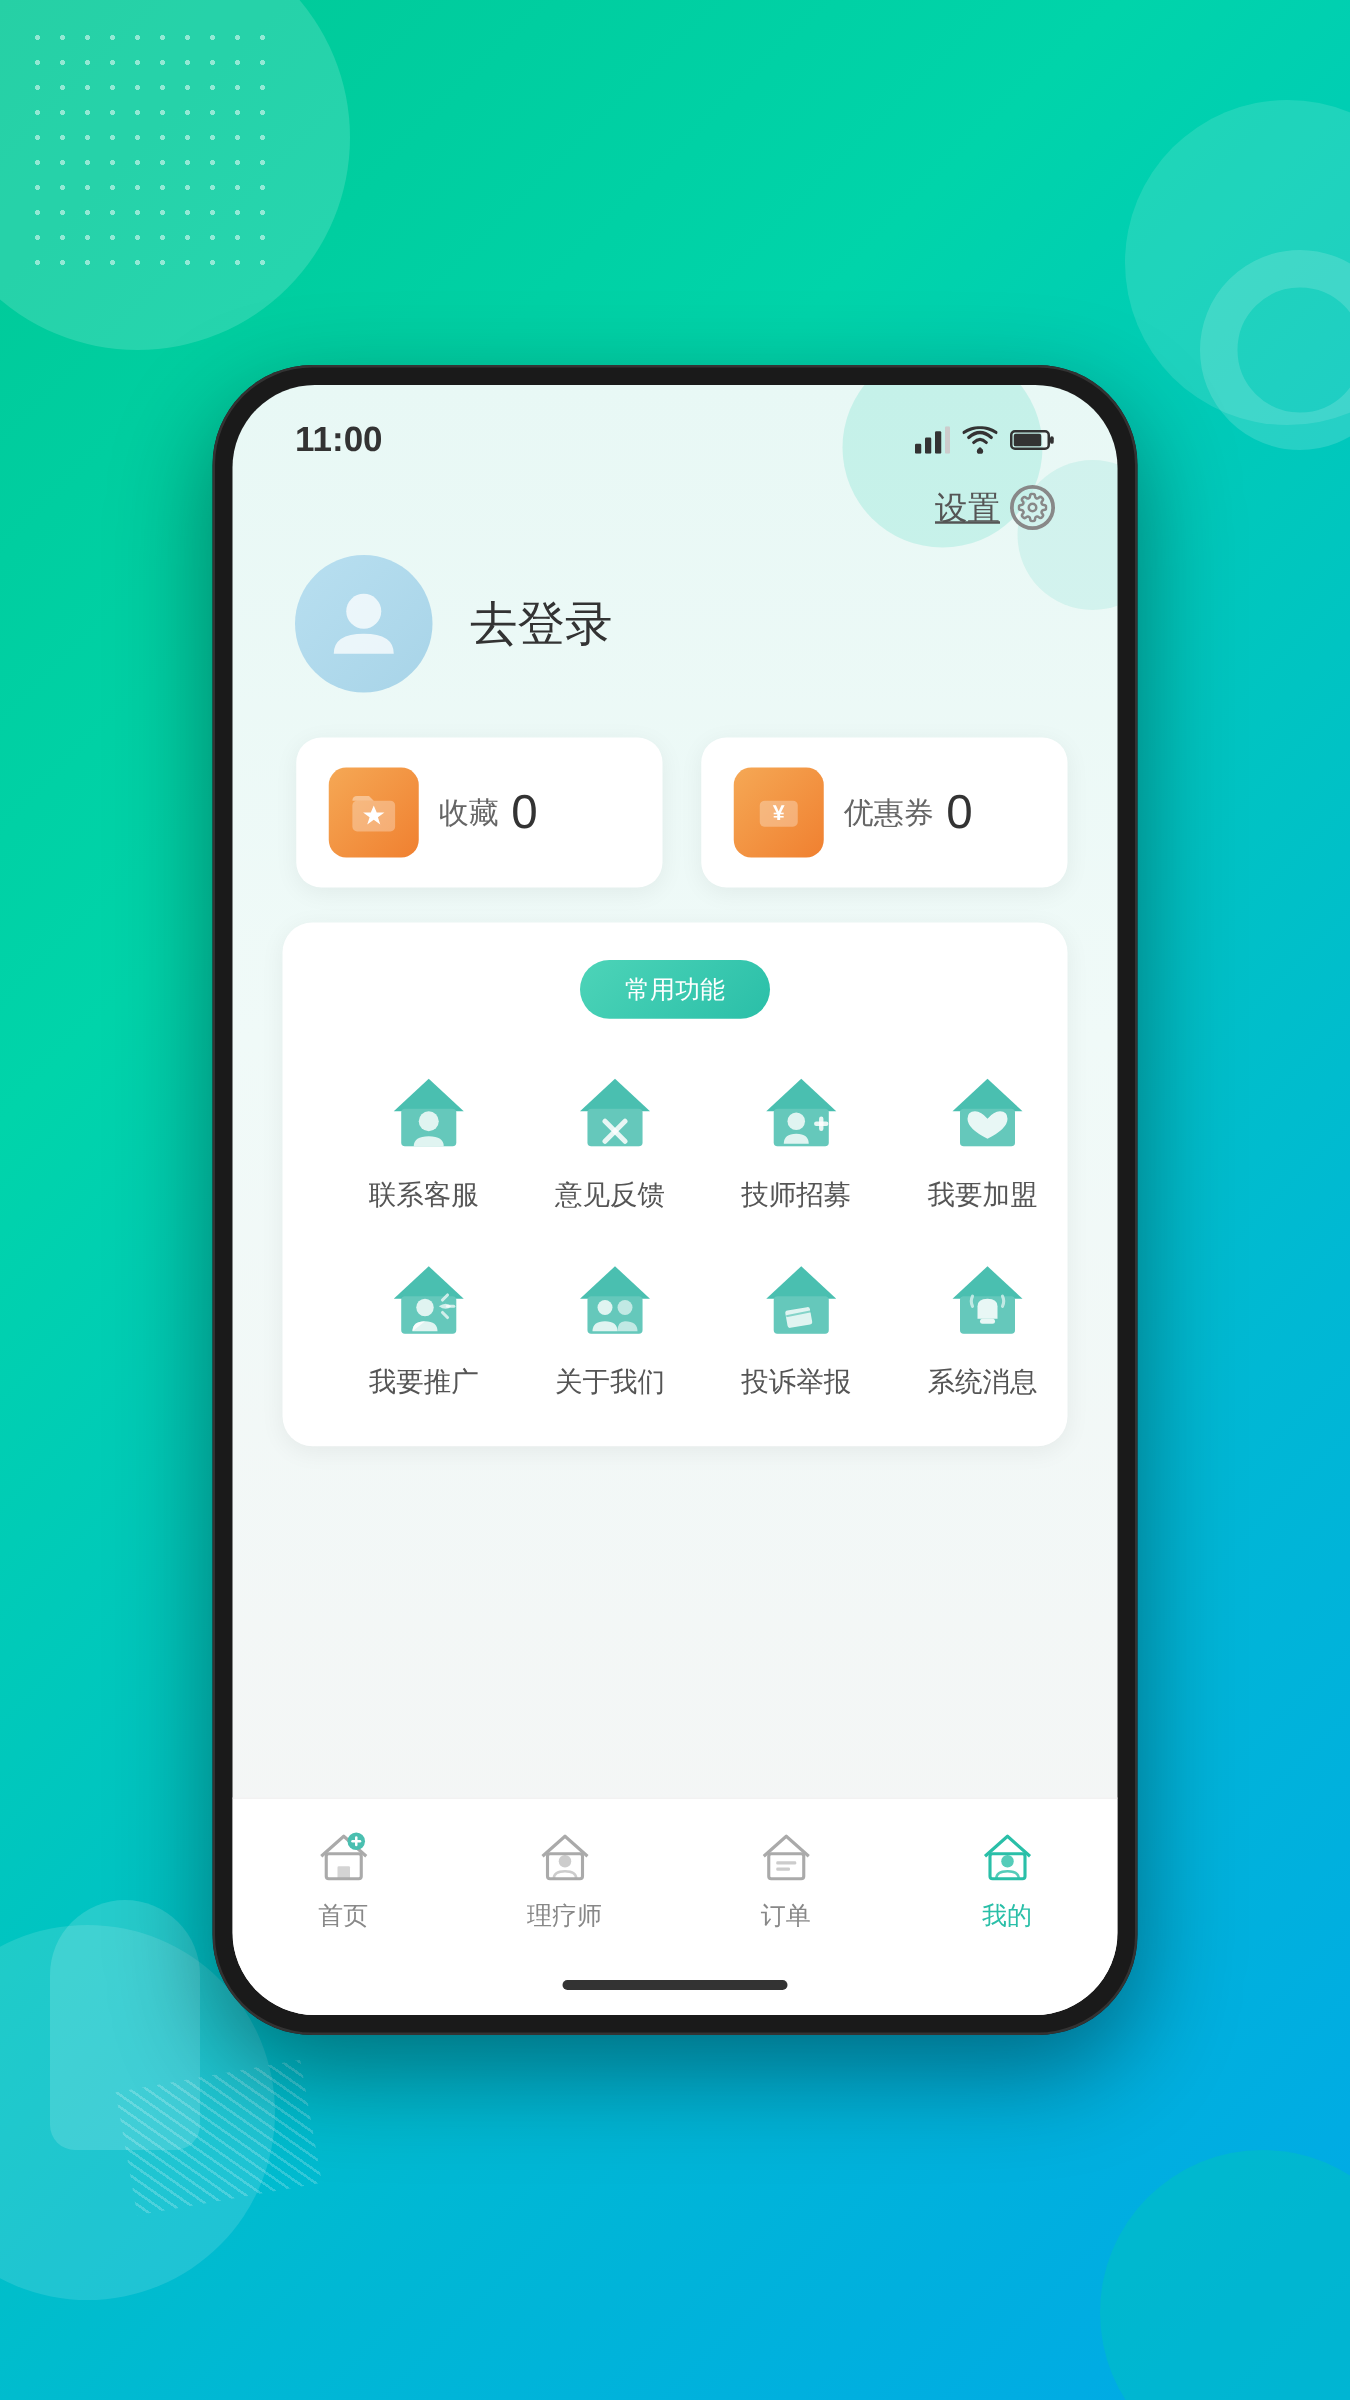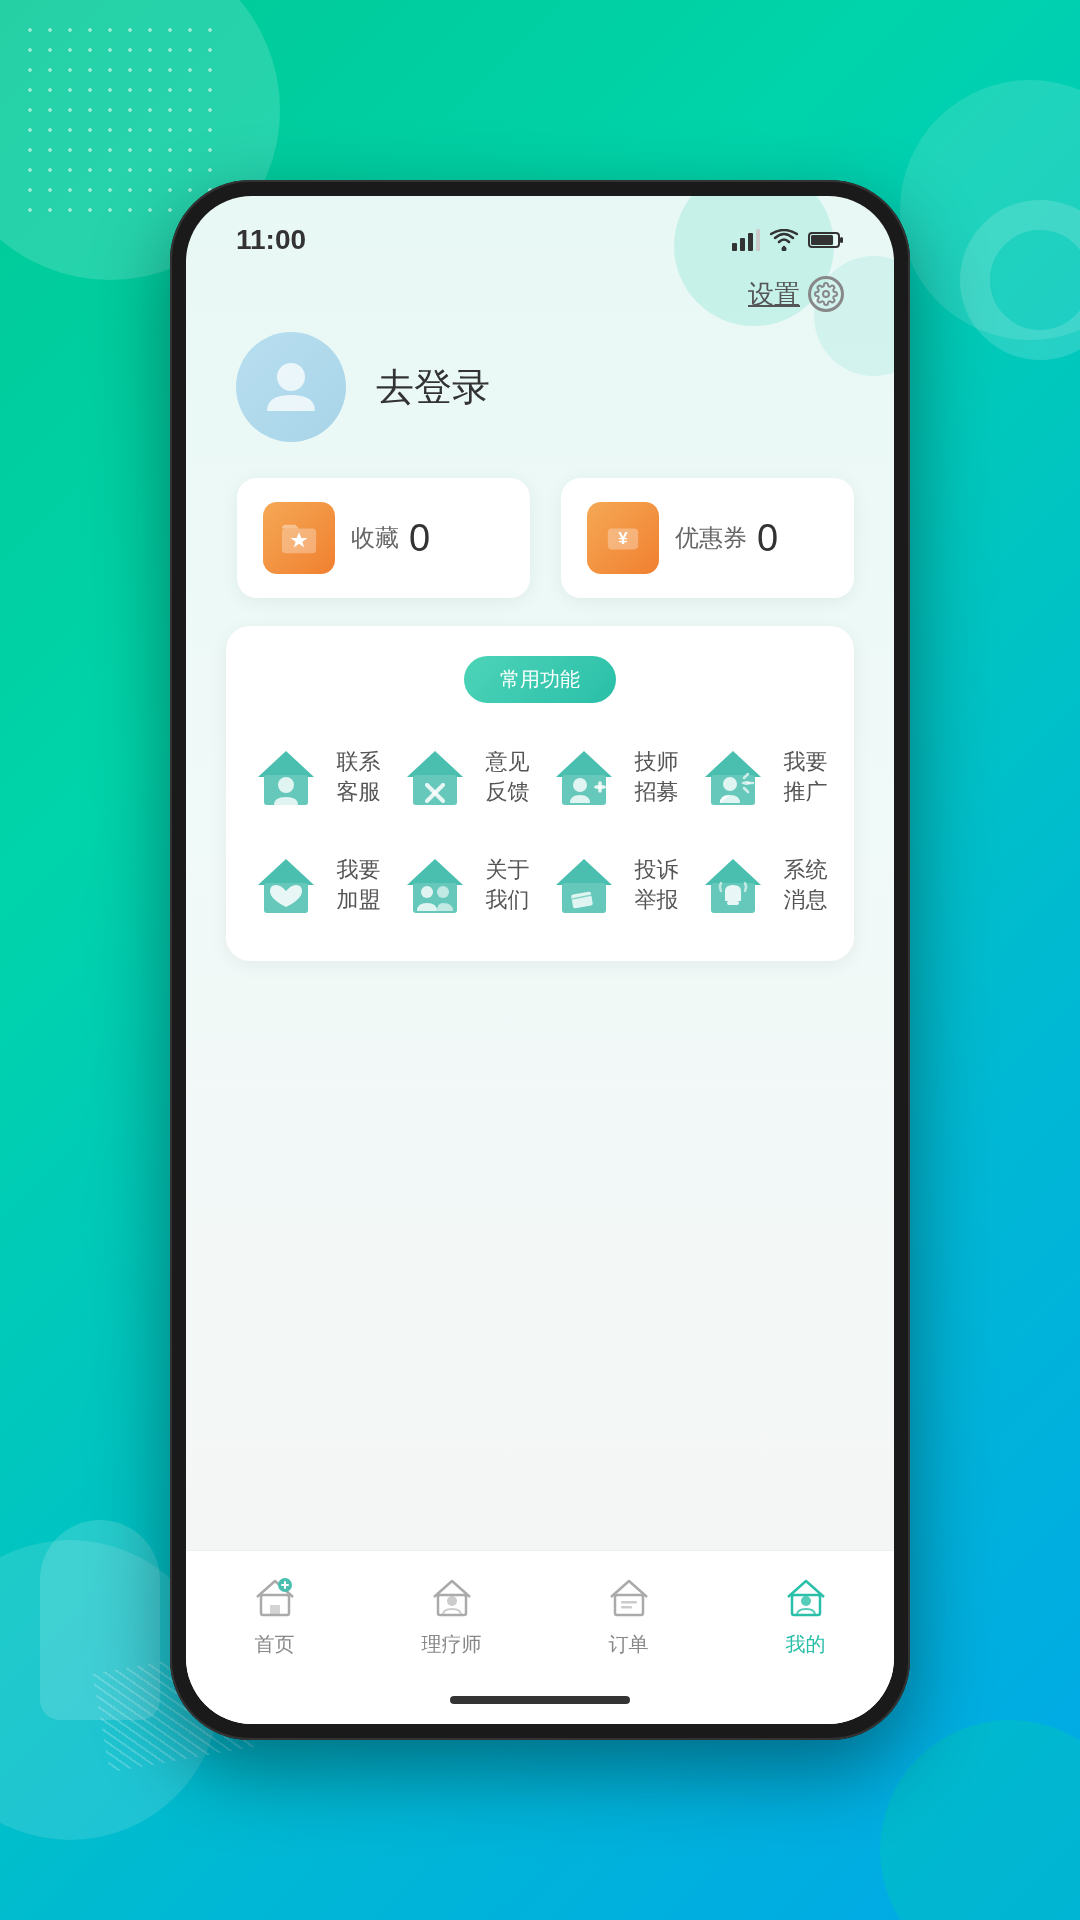--- a/index.html
+++ b/index.html
@@ -77,21 +77,21 @@
         transparent 6px,
         rgba(255,255,255,0.2) 6px,
         rgba(255,255,255,0.2) 8px
       );
       transform: rotate(-10deg);
     }
 
     
     .phone {
       width: 740px;
-      height: 1560px;
+      height: 1336px;
       background: #1a1a1a;
       border-radius: 80px;
       position: relative;
       box-shadow: 0 30px 80px rgba(0,0,0,0.4), inset 0 0 0 2px #333;
       overflow: hidden;
       display: flex;
       flex-direction: column;
     }
 
     .phone-screen {
@@ -266,22 +266,22 @@
       padding: 10px 36px;
       border-radius: 30px;
     }
     .functions-grid {
       display: grid;
       grid-template-columns: repeat(4, 1fr);
       gap: 28px 16px;
     }
     .function-item {
       display: flex;
-      flex-direction: row;
-      align-items: center;
+      flex-direction: column;
+      align-items: flex-end;
       gap: 12px;
       cursor: pointer;
     }
     .function-icon {
       width: 80px; height: 80px;
       display: flex;
       align-items: center;
       justify-content: center;
     }
     .function-label {
@@ -485,43 +485,43 @@
             <span class="function-label">技师招募</span>
           </div>
 
           <div class="function-item">
             <div class="function-icon">
               <svg width="72" height="72" viewBox="0 0 72 72">
                 <path d="M8 36 L36 10 L64 36" fill="#4abfb0"></path>
                 <rect x="14" y="34" width="44" height="30" rx="3" fill="#4abfb0"></rect>
                 <rect x="14" y="34" width="44" height="30" rx="3" fill="rgba(255,255,255,0.15)"></rect>
 
+                <path d="M36 58 Q20 50 20 42 Q20 36 26 36 Q31 36 36 42 Q41 36 46 36 Q52 36 52 42 Q52 50 36 58Z" fill="white" opacity="0.85"></path>
+              </svg>
+            </div>
+            <span class="function-label">我要加盟</span>
+          </div>
+
+          <div class="function-item">
+            <div class="function-icon">
+              <svg width="72" height="72" viewBox="0 0 72 72">
+                <path d="M8 36 L36 10 L64 36" fill="#4abfb0"></path>
+                <rect x="14" y="34" width="44" height="30" rx="3" fill="#4abfb0"></rect>
+                <rect x="14" y="34" width="44" height="30" rx="3" fill="rgba(255,255,255,0.15)"></rect>
+
                 <circle cx="33" cy="43" r="7" fill="white" opacity="0.8"></circle>
                 <path d="M23 62 Q23 54 33 54" stroke="white" stroke-width="0" fill="white" opacity="0.8"></path>
                 <path d="M23 62 Q23 54 33 54 Q43 54 43 62Z" fill="white" opacity="0.8"></path>
                 <path d="M44 42 Q50 38 54 42 Q50 46 44 42Z" fill="white" opacity="0.7"></path>
                 <line x1="47" y1="37" x2="51" y2="33" stroke="white" stroke-width="2.5" opacity="0.7" stroke-linecap="round"></line>
                 <line x1="51" y1="42" x2="56" y2="42" stroke="white" stroke-width="2.5" opacity="0.7" stroke-linecap="round"></line>
                 <line x1="47" y1="47" x2="51" y2="51" stroke="white" stroke-width="2.5" opacity="0.7" stroke-linecap="round"></line>
               </svg>
             </div>
             <span class="function-label">我要推广</span>
-          </div>
-
-          <div class="function-item">
-            <div class="function-icon">
-              <svg width="72" height="72" viewBox="0 0 72 72">
-                <path d="M8 36 L36 10 L64 36" fill="#4abfb0"></path>
-                <rect x="14" y="34" width="44" height="30" rx="3" fill="#4abfb0"></rect>
-                <rect x="14" y="34" width="44" height="30" rx="3" fill="rgba(255,255,255,0.15)"></rect>
-
-                <path d="M36 58 Q20 50 20 42 Q20 36 26 36 Q31 36 36 42 Q41 36 46 36 Q52 36 52 42 Q52 50 36 58Z" fill="white" opacity="0.85"></path>
-              </svg>
-            </div>
-            <span class="function-label">我要加盟</span>
           </div>
 
           <div class="function-item">
             <div class="function-icon">
               <svg width="72" height="72" viewBox="0 0 72 72">
                 <path d="M8 36 L36 10 L64 36" fill="#4abfb0"></path>
                 <rect x="14" y="34" width="44" height="30" rx="3" fill="#4abfb0"></rect>
                 <rect x="14" y="34" width="44" height="30" rx="3" fill="rgba(255,255,255,0.15)"></rect>
 
                 <circle cx="28" cy="43" r="6" fill="white" opacity="0.8"></circle>

